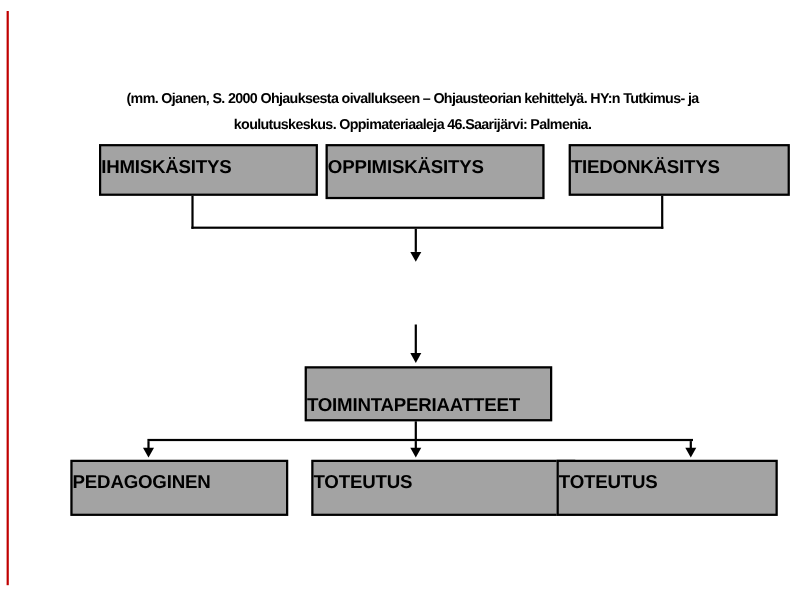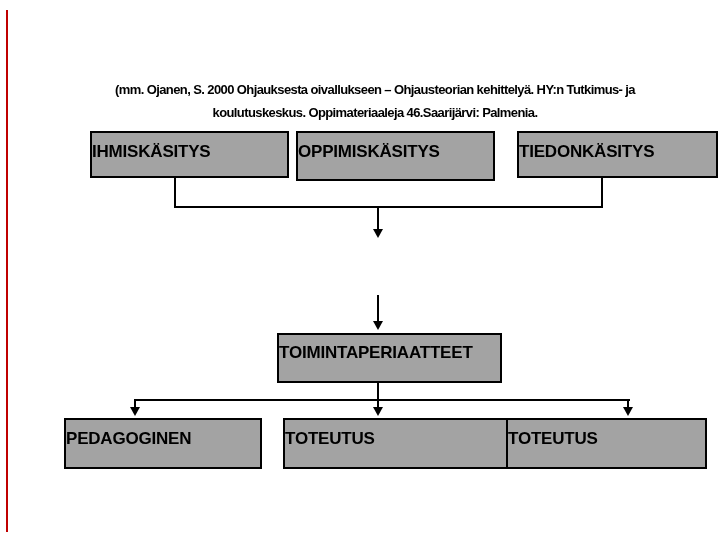--- a/index.html
+++ b/index.html
@@ -47,21 +47,21 @@
     display: flex;
     justify-content: flex-start;
     align-items: flex-start;
     font-size: 17px;
     font-weight: 700;
     letter-spacing: -0.2px;
     text-align: center;
     line-height: 19px;
   }
   .pad9 { padding-top: 9px; }
-  .pad8 { padding-top: 8px; }
+  .pad8 { padding-top: 24px; }
   .center-v { align-items: center; }
   .vline { position: absolute; width: 2px; background: #000000; }
   .hline { position: absolute; height: 2px; background: #000000; }
   .arrowhead {
     position: absolute;
     width: 0; height: 0;
     border-left: 5px solid transparent;
     border-right: 5px solid transparent;
     border-top: 9px solid #000000;
   }

